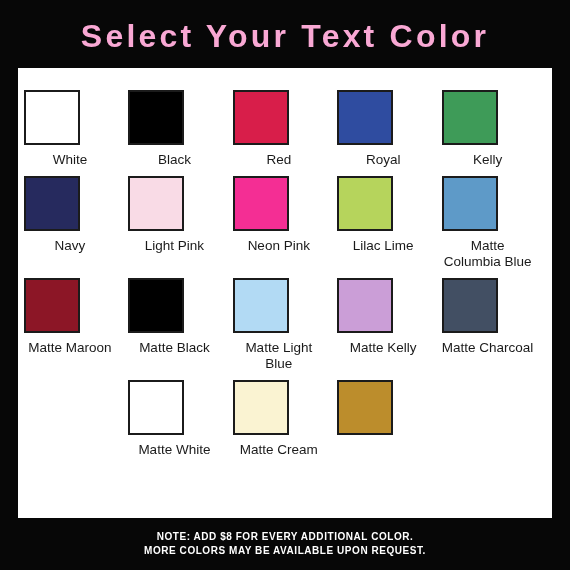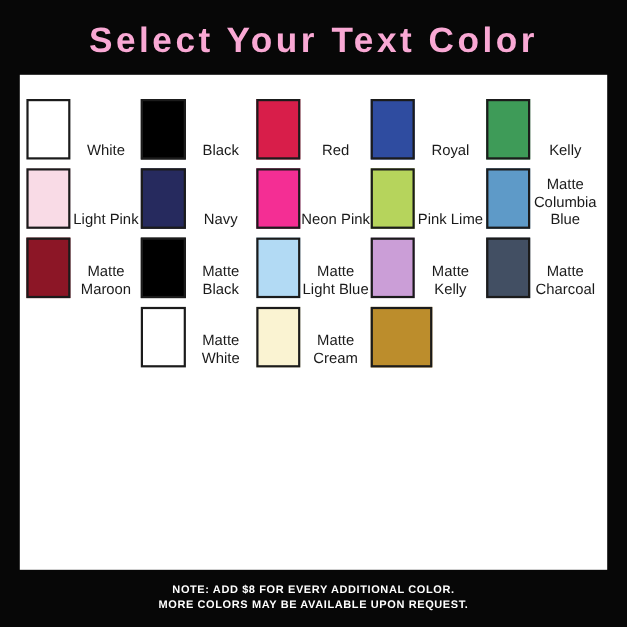--- a/index.html
+++ b/index.html
@@ -54,22 +54,22 @@
   .grid-row {
     display: flex;
     width: 100%;
     justify-content: flex-start;
   }
 
   .cell {
     width: 20%;
     box-sizing: border-box;
     display: flex;
-    flex-direction: row;
-    align-items: flex-end;
+    flex-direction: column;
+    align-items: flex-start;
     padding-top: 8px;
   }
   .cell.empty-cell {
     visibility: hidden;
   }
 
   .swatch {
     width: 56px;
     height: 55px;
     border: 2px solid #1b1b1b;
@@ -130,34 +130,34 @@
             <div class="swatch" style="background: rgb(47, 76, 160); border-color: rgb(27, 27, 27);"></div>
             <div class="swatch-label">Royal</div>
           </div>
           <div class="cell">
             <div class="swatch" style="background: rgb(62, 155, 88); border-color: rgb(27, 27, 27);"></div>
             <div class="swatch-label">Kelly</div>
           </div>
         </div>
         <div class="grid-row">
           <div class="cell">
+            <div class="swatch" style="background: rgb(38, 42, 94); border-color: rgb(27, 27, 27);"></div>
+            <div class="swatch-label">Navy</div>
+          </div>
+          <div class="cell">
             <div class="swatch" style="background: rgb(249, 219, 230); border-color: rgb(27, 27, 27);"></div>
             <div class="swatch-label">Light Pink</div>
           </div>
           <div class="cell">
-            <div class="swatch" style="background: rgb(38, 42, 94); border-color: rgb(27, 27, 27);"></div>
-            <div class="swatch-label">Navy</div>
-          </div>
-          <div class="cell">
             <div class="swatch" style="background: rgb(244, 46, 148); border-color: rgb(27, 27, 27);"></div>
             <div class="swatch-label">Neon Pink</div>
           </div>
           <div class="cell">
             <div class="swatch" style="background: rgb(182, 212, 92); border-color: rgb(27, 27, 27);"></div>
-            <div class="swatch-label">Pink Lime</div>
+            <div class="swatch-label">Lilac Lime</div>
           </div>
           <div class="cell">
             <div class="swatch" style="background: rgb(94, 154, 200); border-color: rgb(27, 27, 27);"></div>
             <div class="swatch-label">Matte Columbia Blue</div>
           </div>
         </div>
         <div class="grid-row">
           <div class="cell">
             <div class="swatch" style="background: rgb(140, 22, 38); border-color: rgb(27, 27, 27);"></div>
             <div class="swatch-label">Matte Maroon</div>

